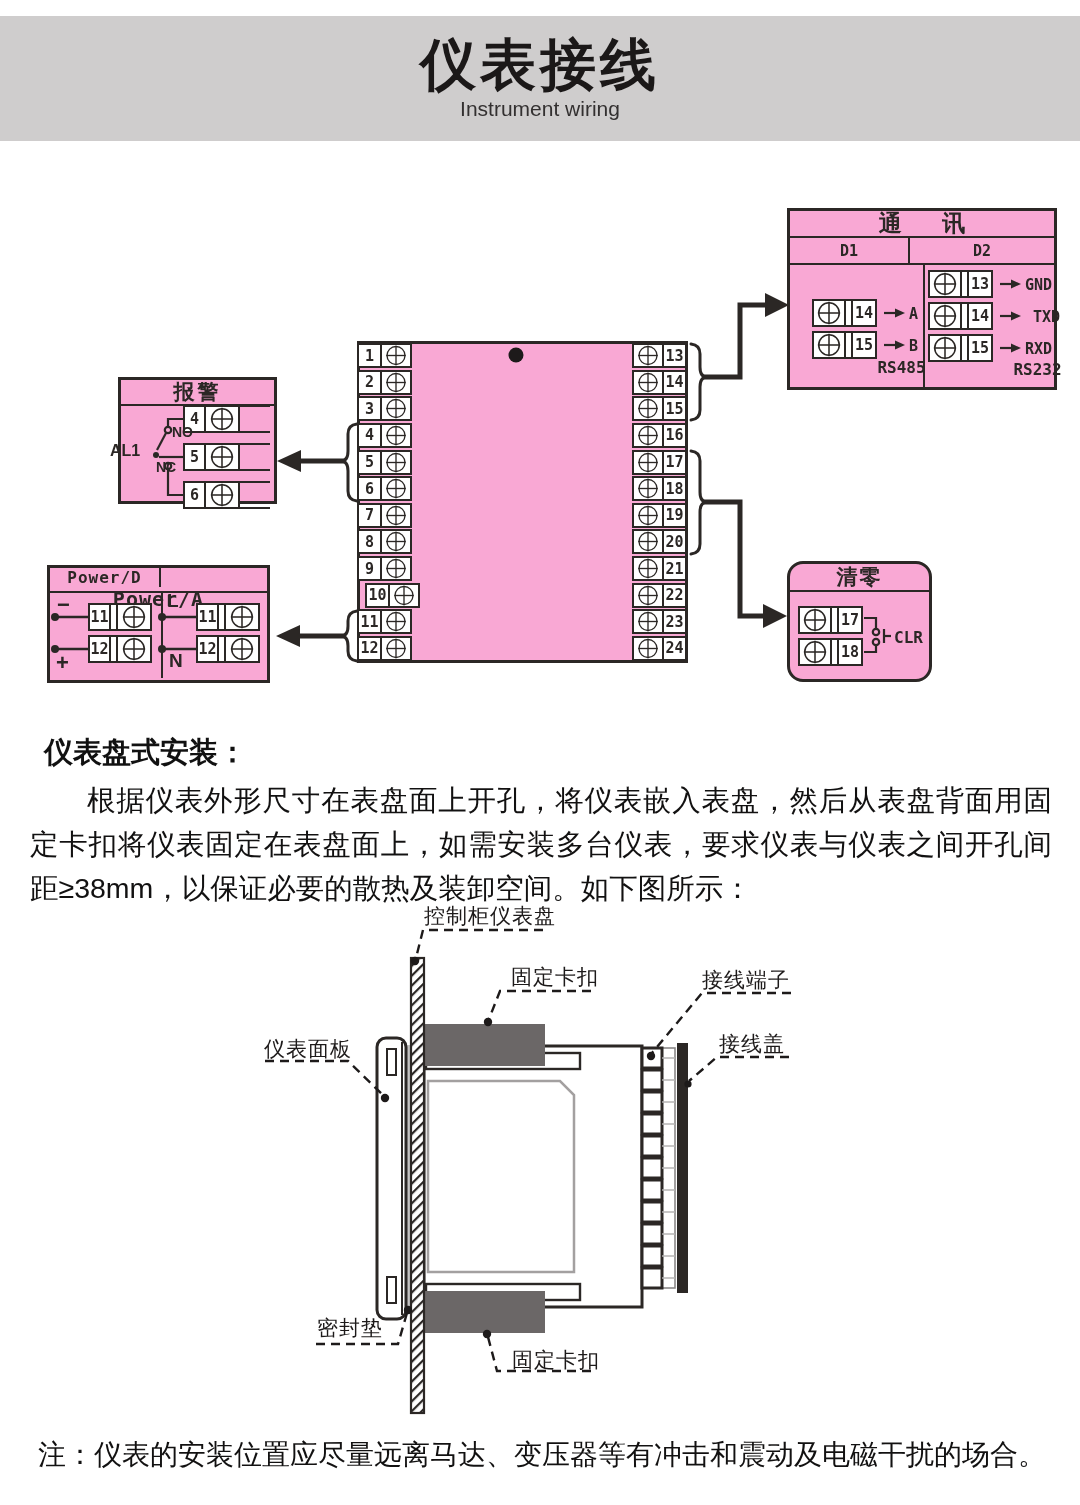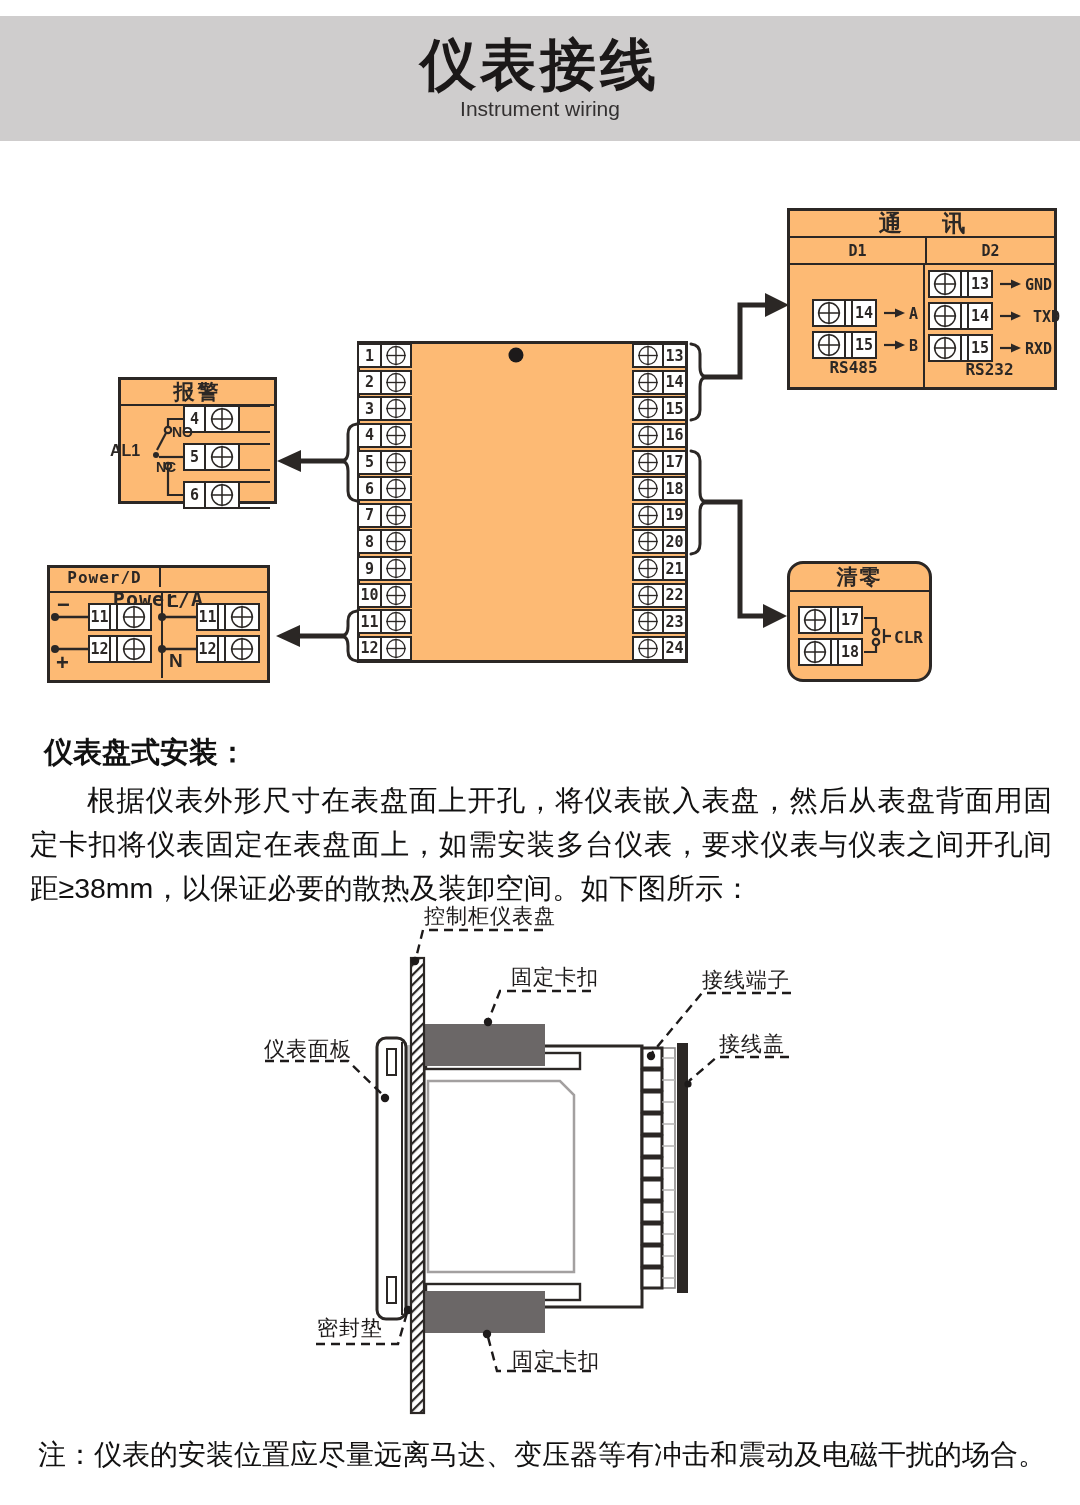--- a/index.html
+++ b/index.html
@@ -4,21 +4,21 @@
 <style>
   html,body{margin:0;padding:0;background:#fff;}
   .page{position:relative;width:1080px;height:1505px;background:#fff;overflow:hidden;
         font-family:"Liberation Sans",sans-serif;color:#2b2725;}
   
   .band{position:absolute;left:0;top:16px;width:1080px;height:125px;background:#cfcdcd;
         display:flex;flex-direction:column;align-items:center;justify-content:center;}
   .band .t1{font-size:56px;font-weight:700;letter-spacing:4px;color:#1b1818;line-height:1.05;}
   .band .t2{font-size:21px;color:#333030;margin-top:2px;}
   
-  .box{position:absolute;box-sizing:border-box;border:3px solid #2b2725;background:#fdba74;z-index:2;}
+  .box{position:absolute;box-sizing:border-box;border:3px solid #2b2725;background:#f9a8d4;z-index:2;}
   .box .title{box-sizing:border-box;border-bottom:2.5px solid #2b2725;display:flex;align-items:center;
         justify-content:center;font-weight:700;color:#2b2725;}
   .cols{display:flex;box-sizing:border-box;}
   .colhead{box-sizing:border-box;display:flex;align-items:center;justify-content:center;
         font:700 15px "DejaVu Sans Mono",monospace;}
   
   .term-g{position:absolute;display:flex;z-index:5;}
   .cell{box-sizing:border-box;background:#fff;border:2px solid #2b2725;display:flex;align-items:center;
         justify-content:center;font:700 15px "DejaVu Sans Mono",monospace;color:#2b2725;}
   .cell + .cell{margin-left:-2px;}
@@ -28,21 +28,21 @@
   .c-screw{width:34px;height:28px;padding:0;}
   .c-screw.big{width:36px;}
   .c-stub{width:32px;height:28px;border-left:none;border-right:none;background:transparent;}
   .tb-row .c-num{width:25px;height:25px;}
   .tb-row .c-screw{width:32px;height:25px;}
   .screw-svg{display:block;width:100%;height:100%;}
   .screw-svg circle,.screw-svg line{stroke:#2b2725;stroke-width:1.8;fill:none;}
   
   .mini{position:absolute;z-index:6;font:700 15px "DejaVu Sans Mono",monospace;color:#2b2725;}
   .sign{position:absolute;z-index:6;font:700 22px "Liberation Sans",sans-serif;color:#2b2725;}
-  .ctr{text-align:center;}
+  .ctr{text-align:center;padding-left:48px;}
   
   .ovl{position:absolute;left:0;top:0;z-index:8;pointer-events:none;}
   
   .h2{position:absolute;left:44px;top:733px;font-size:29px;font-weight:700;color:#111;z-index:3;}
   .para{position:absolute;left:30px;top:778px;width:1022px;font-size:28.5px;line-height:1.55;
         color:#121111;text-indent:2em;z-index:3;text-align:justify;}
   .note{position:absolute;left:38px;top:1436px;width:1030px;font-size:28px;color:#121111;z-index:3;}
   
   .mlabel{position:absolute;z-index:9;font-size:21px;color:#1d1a1a;letter-spacing:1px;}
 </style>
@@ -141,21 +141,21 @@
       <div class="term-g tb-row" style="left: 357px; top: 556.04px;">
         <div class="cell c-num">9</div>
         <div class="cell c-screw">
           <svg class="screw-svg" viewBox="0 0 34 28">
             <circle cx="17" cy="14" r="12"></circle>
             <line x1="17" y1="1" x2="17" y2="27"></line>
             <line x1="4" y1="14" x2="30" y2="14"></line>
           </svg>
         </div>
       </div>
-      <div class="term-g tb-row" style="left: 357px; top: 582.67px;">
+      <div class="term-g tb-row" style="left: 365px; top: 582.67px;">
         <div class="cell c-num">10</div>
         <div class="cell c-screw">
           <svg class="screw-svg" viewBox="0 0 34 28">
             <circle cx="17" cy="14" r="12"></circle>
             <line x1="17" y1="1" x2="17" y2="27"></line>
             <line x1="4" y1="14" x2="30" y2="14"></line>
           </svg>
         </div>
       </div>
       <div class="term-g tb-row" style="left: 357px; top: 609.3px;">
@@ -298,21 +298,21 @@
             <line x1="4" y1="14" x2="30" y2="14"></line>
           </svg>
         </div>
         <div class="cell c-num">24</div>
       </div>
     </div>
 
   <div class="box" style="left:787px;top:208px;width:270px;height:182px;">
     <div class="title" style="height:27px;font-size:23px;word-spacing:34px;">通 讯</div>
     <div class="cols" style="height:27px;border-bottom:2.5px solid #2b2725;">
-      <div class="colhead" style="width:137px;border-right:2.5px solid #2b2725;">D1</div>
+      <div class="colhead" style="width:120px;border-right:2.5px solid #2b2725;">D1</div>
       <div class="colhead" style="flex:1;">D2</div>
     </div>
     <div class="cols" style="height:122px;">
       <div style="width:133px;border-right:2.5px solid #2b2725;"></div>
       <div style="flex:1;"></div>
     </div>
   </div>
   <div class="mini ctr" style="left:787px;top:358px;width:133px;font-size:16px;">RS485</div>
   <div class="mini ctr" style="left:922px;top:360px;width:135px;font-size:16px;">RS232</div>
   <div class="mini" style="left:909px;top:305px;">A</div>

